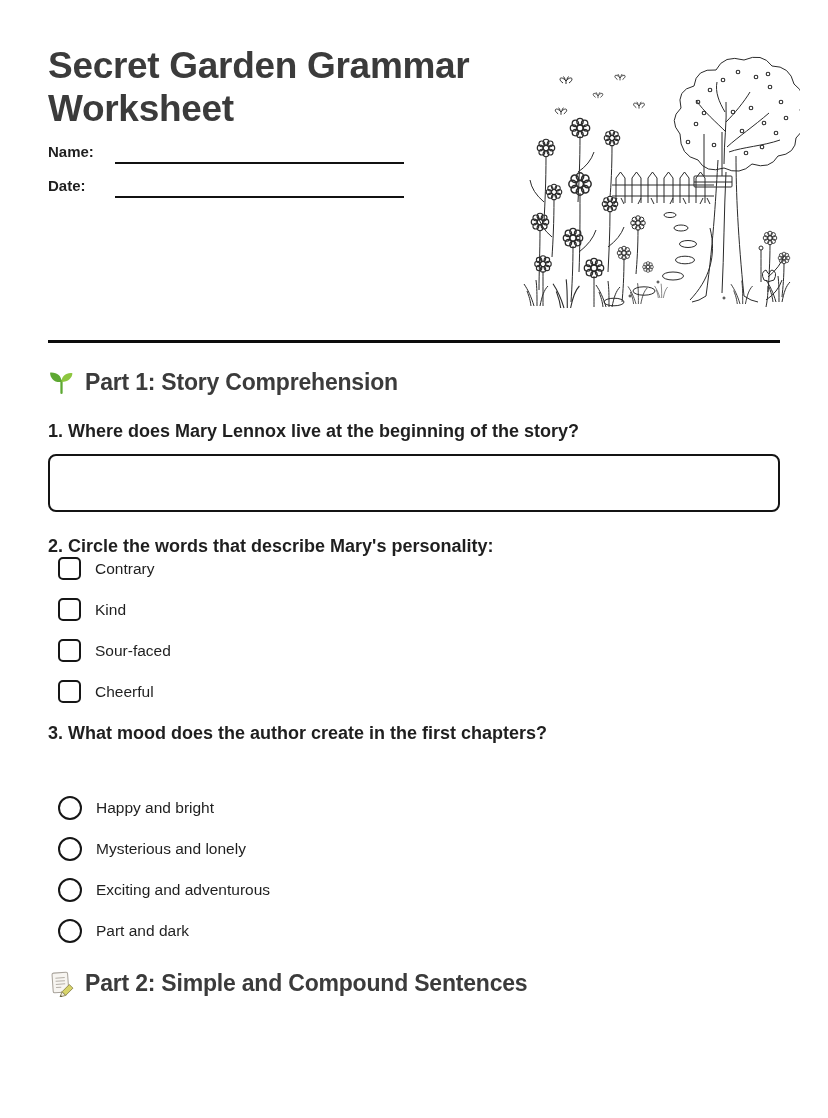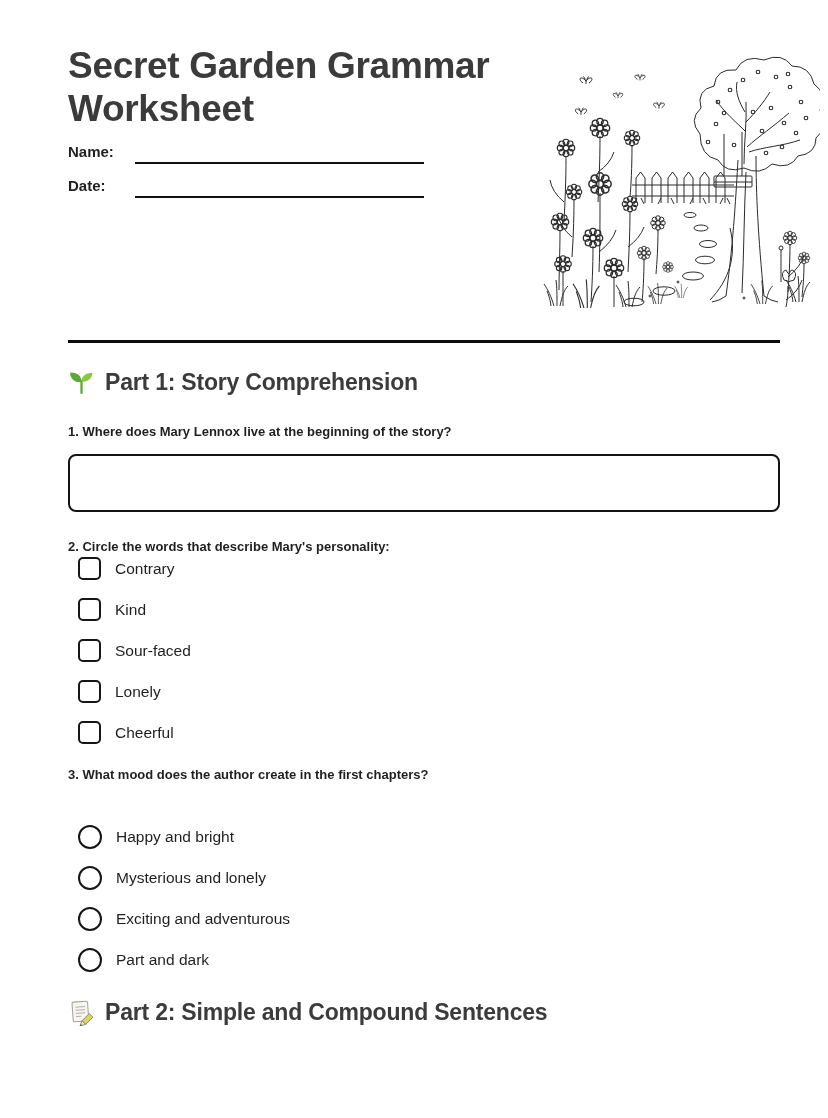--- a/index.html
+++ b/index.html
@@ -7,21 +7,21 @@
   body {
     font-family: "Liberation Sans", "DejaVu Sans", sans-serif;
     color: #1f1f1f;
     width: 828px;
   }
   .page {
     width: 828px;
     height: 1118px;
     overflow: hidden;
     background: #ffffff;
-    padding: 44px 48px 0 68px;
+    padding: 44px 48px 0 48px;
   }
   
   .header { display: flex; justify-content: space-between; align-items: flex-start; }
   .header-left { width: 470px; flex: 0 0 auto; }
   .header-right { width: 282px; flex: 0 0 auto; margin-top: 8px; }
   h1.title {
     font-size: 37px;
     line-height: 43px;
     font-weight: 700;
     color: #3b3b3b;
@@ -42,35 +42,35 @@
   .section-heading {
     display: flex; align-items: center; gap: 10px;
     margin-top: 24px;
     font-size: 23px; line-height: 30px; font-weight: 700; color: #3b3b3b;
     letter-spacing: -0.2px;
   }
   .section-heading.part2 { margin-top: 25px; }
   .section-icon { flex: 0 0 auto; display: inline-flex; }
   .question {
     margin-top: 24px;
-    font-size: 13px; line-height: 21px; font-weight: 700; color: #1f1f1f;
+    font-size: 18px; line-height: 21px; font-weight: 700; color: #1f1f1f;
   }
   .question.q3 { margin-top: 20px; }
   .answer-box {
     margin-top: 12px;
     width: 100%;
     height: 58px;
     border: 2px solid #141414;
     border-radius: 8px;
     background: #ffffff;
     cursor: text;
   }
   
   .option-list { margin-left: 10px; display: flex; flex-direction: column; gap: 18px; }
-  .option-list.radios { margin-top: 40px; gap: 17px; }
+  .option-list.radios { margin-top: 52px; gap: 17px; }
   .option-row { display: flex; align-items: center; gap: 14px; }
   .checkbox {
     width: 23px; height: 23px; flex: 0 0 auto;
     border: 2.5px solid #161616; border-radius: 5px; background: #ffffff; cursor: pointer;
   }
   .radio {
     width: 24px; height: 24px; flex: 0 0 auto;
     border: 2.5px solid #161616; border-radius: 50%; background: #ffffff; cursor: pointer;
   }
   .option-label { font-size: 15.5px; color: #1f1f1f; font-weight: 400; }
@@ -280,24 +280,20 @@
     <div class="option-row">
       <span class="checkbox"></span>
       <span class="option-label">Kind</span>
     </div>
     <div class="option-row">
       <span class="checkbox"></span>
       <span class="option-label">Sour-faced</span>
     </div>
     <div class="option-row">
       <span class="checkbox"></span>
-      <span class="option-label">Lonely</span>
-    </div>
-    <div class="option-row">
-      <span class="checkbox"></span>
       <span class="option-label">Cheerful</span>
     </div>
   </div>
 
   <p class="question q3">3. What mood does the author create in the first chapters?</p>
   <div class="option-list radios">
     <div class="option-row">
       <span class="radio"></span>
       <span class="option-label">Happy and bright</span>
     </div>

